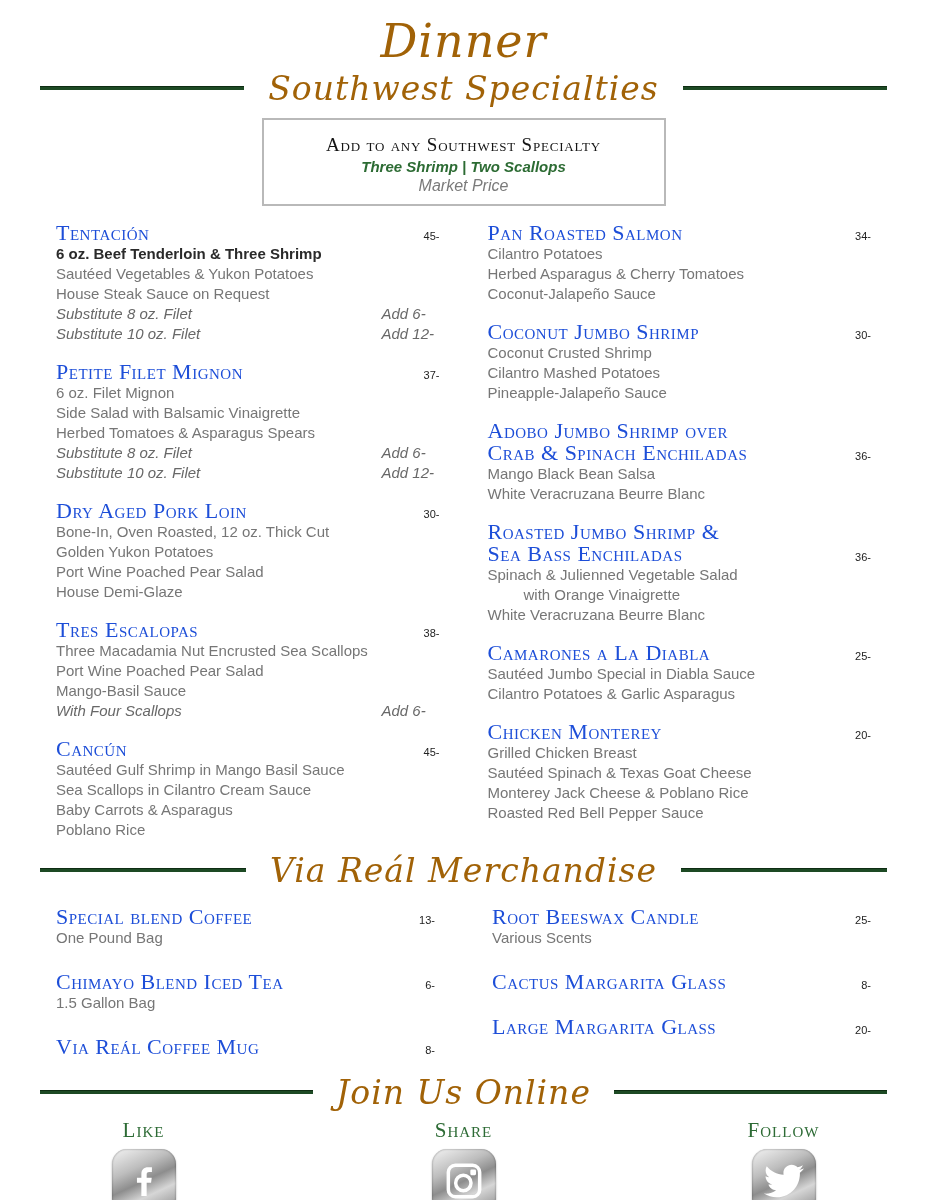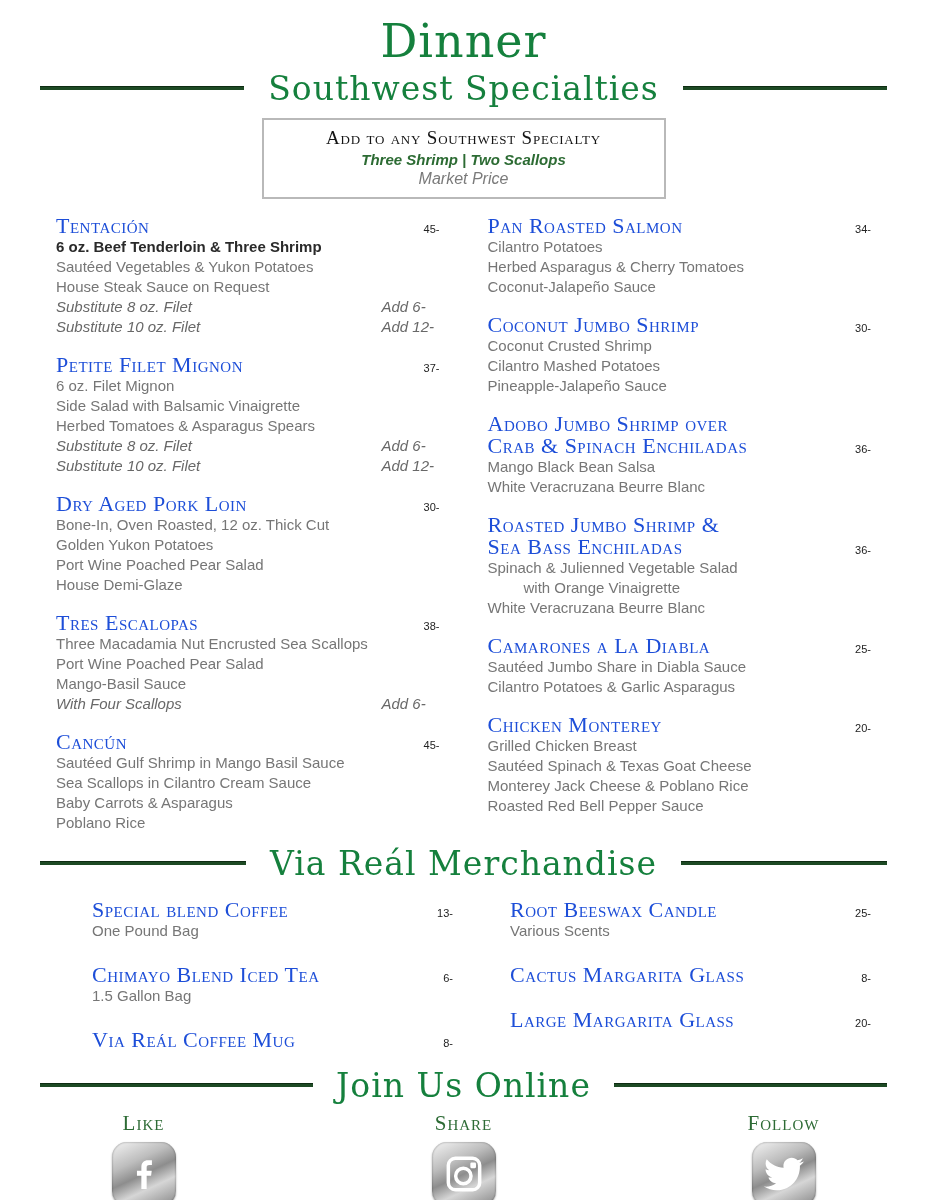--- a/index.html
+++ b/index.html
@@ -1,48 +1,48 @@
 <!DOCTYPE html>
 <html><head>
 <meta charset="utf-8">
 <style>
   html,body{margin:0;padding:0;background:#ffffff;}
   .page{position:relative;width:927px;height:1200px;margin:0 auto;background:#fff;
         font-family:"Liberation Sans",sans-serif;overflow:hidden;box-sizing:border-box;padding-top:16px;}
 
   
-  .script{font-family:"DejaVu Serif",serif;color:#15803d;letter-spacing:1px;white-space:nowrap;}
+  .script{font-family:"DejaVu Serif",serif;font-style:italic;color:#a16207;letter-spacing:1px;white-space:nowrap;}
   .script.big{font-size:46px;text-align:center;line-height:1.1;}
   .script.mid{font-size:33px;}
 
   .divider-row{display:flex;align-items:center;gap:24px;padding:0 40px;}
   .rule{flex:1;height:3px;background:#1d4a24;border-top:1px solid #0e2c13;}
 
   
-  .addon-box{width:404px;margin:10px auto 0;border:2px solid #b9b9b9;text-align:center;padding:7px 0 9px;box-sizing:border-box;}
+  .addon-box{width:404px;margin:10px auto 0;border:2px solid #b9b9b9;text-align:center;padding:14px 0 9px;box-sizing:border-box;}
   .addon-title{font-family:"Liberation Serif",serif;font-variant:small-caps;font-size:19px;letter-spacing:.8px;color:#141414;}
   .addon-opts{font-size:15px;font-weight:bold;font-style:italic;color:#2c6b33;margin-top:2px;}
   .addon-note{font-size:16px;font-style:italic;color:#7a7a7a;margin-top:2px;}
 
   
   .menu-grid{display:flex;gap:48px;padding:0 56px;margin-top:16px;}
   .col{flex:1;min-width:0;}
   .item{margin-bottom:17px;}
   .item-head{display:flex;align-items:baseline;}
   .nm{flex:1;font-family:"Liberation Serif",serif;font-variant:small-caps;font-size:22px;letter-spacing:.5px;color:#1d4ed8;line-height:22px;}
   .pr{flex:none;width:58px;font-family:Liberation Sans, sans-serif;font-size:11px;color:#222;text-align:right;}
   .ln{display:flex;font-size:15px;line-height:20px;color:#767676;}
   .ln .txt{flex:1;}
   .ln.bold{color:#2a2a2a;font-weight:bold;}
   .ln.it{font-style:italic;color:#686868;}
   .ln .add{flex:none;width:58px;font-style:italic;color:#686868;}
   .ln.ind .txt{padding-left:36px;}
 
   
-  .merch-grid{display:flex;gap:57px;padding:0 56px;margin-top:16px;margin-left:36px;}
+  .merch-grid{display:flex;gap:57px;padding:0 56px;margin-top:16px;}
   .mitem{margin-bottom:23px;}
   .mitem .detail{font-size:15px;line-height:20px;color:#767676;}
   .mitem.spaced{margin-top:17px;}
 
   
   .social-row{display:flex;justify-content:center;gap:110px;margin-top:6px;text-align:center;}
   .social-col{width:210px;}
   .social-label{font-family:"Liberation Serif",serif;font-variant:small-caps;font-size:21px;letter-spacing:1px;color:#2d6b35;}
   .badge{width:64px;height:64px;margin:6px auto 8px;border-radius:15px;
          background:linear-gradient(155deg,#f4f4f4 0%,#bdbdbd 32%,#8d8d8d 50%,#d6d6d6 68%,#858585 100%);
@@ -249,21 +249,21 @@
             <span class="txt">White Veracruzana Beurre Blanc</span>
           </div>
       </div>
 
       <div class="item">
         <div class="item-head">
           <span class="nm">Camarones a La Diabla</span>
           <span class="pr">25-</span>
         </div>
         <div class="ln">
-            <span class="txt">Sautéed Jumbo Share in Diabla Sauce</span>
+            <span class="txt">Sautéed Jumbo Special in Diabla Sauce</span>
           </div>
         <div class="ln">
             <span class="txt">Cilantro Potatoes &amp; Garlic Asparagus</span>
           </div>
       </div>
 
       <div class="item">
         <div class="item-head">
           <span class="nm">Chicken Monterey</span>
           <span class="pr">20-</span>

